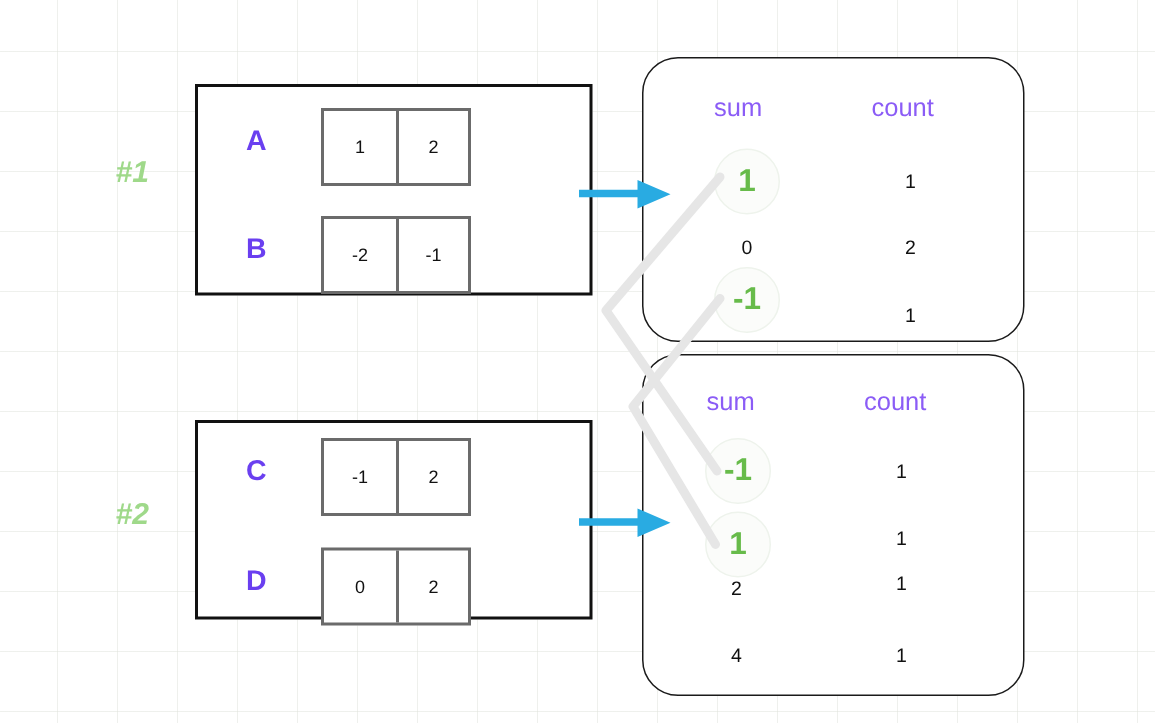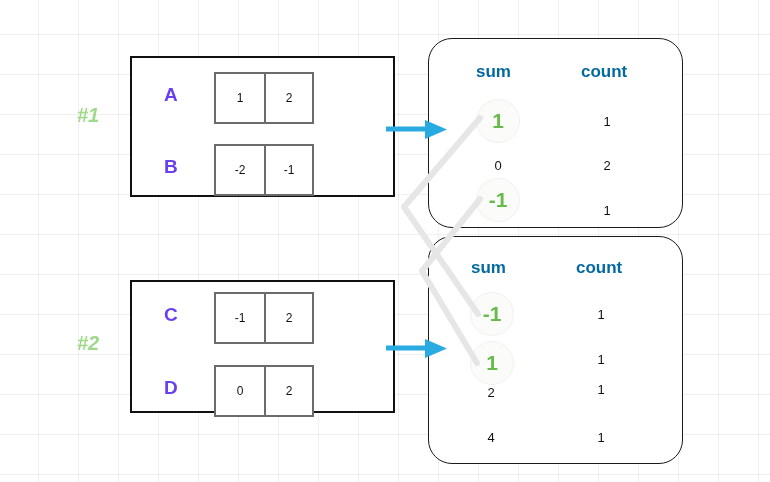--- a/index.html
+++ b/index.html
@@ -72,22 +72,22 @@
     border-radius:24px;
     background:#ffffff;
     box-sizing:border-box;
   }
   #panel-1{left:428px;top:38px;width:255px;height:190px;}
   #panel-2{left:428px;top:236px;width:255px;height:228px;}
 
   .col-head{
     position:absolute;
     font-size:17px;
-    font-weight:700;
-    color:#0369a1;
+    font-weight:400;
+    color:#8b5cf6;
     font-family:"Liberation Sans", sans-serif;
   }
   .cell-val{
     position:absolute;
     font-size:13px;
     color:#111111;
     font-family:"Liberation Sans", sans-serif;
     text-align:center;
     transform:translate(-50%,-50%);
     white-space:nowrap;

